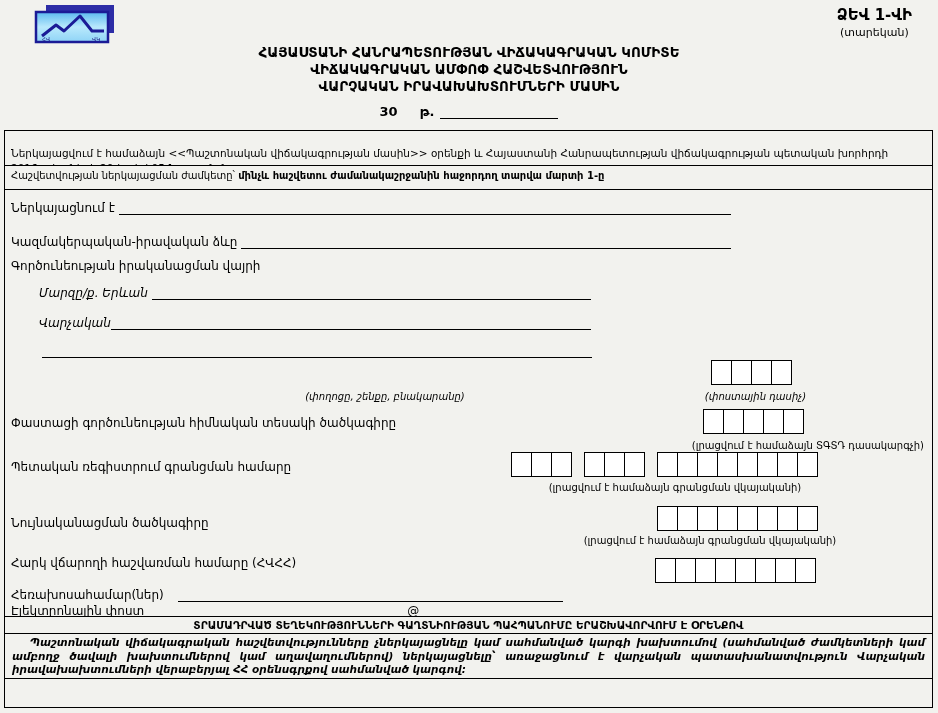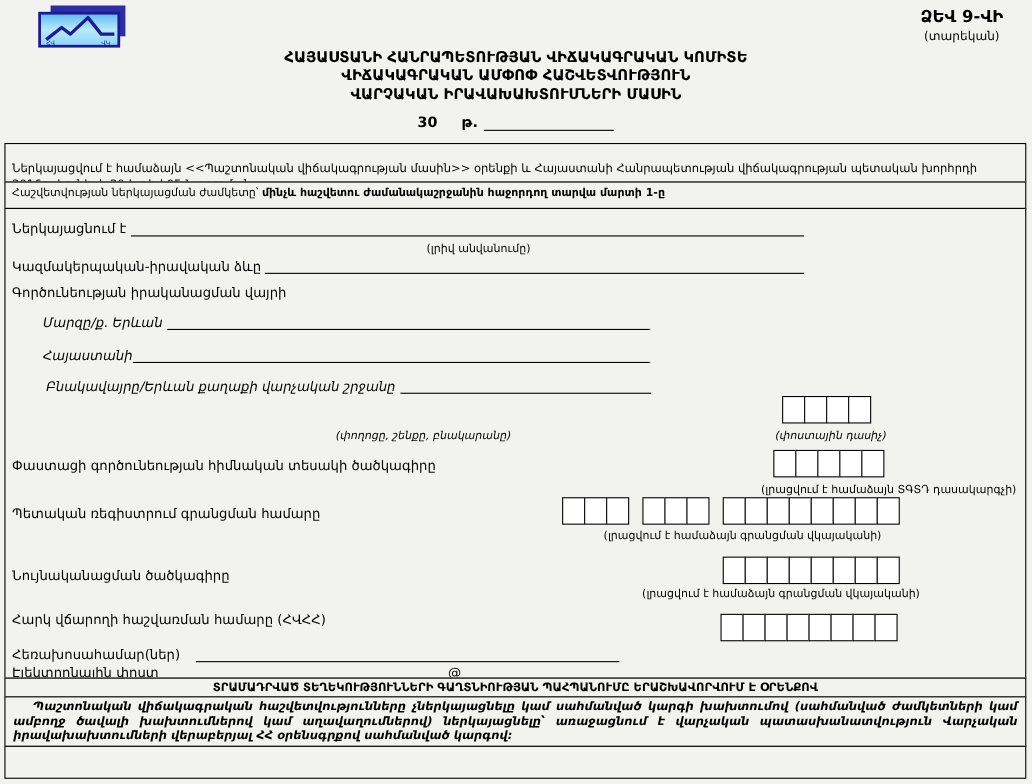--- a/index.html
+++ b/index.html
@@ -59,21 +59,21 @@
     </defs>
     <rect x="12" y="1" width="68" height="28" fill="#2d2da6"></rect>
     <rect x="2" y="8" width="72" height="30" fill="url(#lg1)" stroke="#1b1b96" stroke-width="2.5"></rect>
     <polyline points="8,32 22,21 30,27 46,12 58,27 70,27" fill="none" stroke="#1b1b96" stroke-width="3" stroke-linejoin="round"></polyline>
     <text x="8" y="36.5" font-size="5.5" fill="#222288">ՀՎ</text>
     <text x="58" y="36.5" font-size="5.5" fill="#222288">ՎԿ</text>
   </svg>
 </div>
 
 <div class="form-code-block">
-  <div class="code">ՁԵՎ 9-ՎԻ</div>
+  <div class="code">ՁԵՎ 1-ՎԻ</div>
   <div class="periodicity">(տարեկան)</div>
 </div>
 
 <div class="titles">
   <div>ՀԱՅԱՍՏԱՆԻ ՀԱՆՐԱՊԵՏՈՒԹՅԱՆ ՎԻՃԱԿԱԳՐԱԿԱՆ ԿՈՄԻՏԵ</div>
   <div>ՎԻՃԱԿԱԳՐԱԿԱՆ ԱՄՓՈՓ ՀԱՇՎԵՏՎՈՒԹՅՈՒՆ</div>
   <div>ՎԱՐՉԱԿԱՆ ԻՐԱՎԱԽԱԽՏՈՒՄՆԵՐԻ ՄԱՍԻՆ</div>
 </div>
 
 <div class="year-row">
@@ -90,43 +90,41 @@
 <div class="box deadline">
   <span>Հաշվետվության ներկայացման ժամկետը՝ </span><b>մինչև հաշվետու ժամանակաշրջանին հաջորդող տարվա մարտի 1-ը</b>
 </div>
 
 <div class="box main">
 
   <div class="row" style="top:10px; left:6px; width:720px;">
     <span class="lbl">Ներկայացնում է</span>
     <span class="fill"></span>
   </div>
-  <div class="hint" style="top:31px; left:280px; width:300px;">(լրիվ անվանումը)</div>
 
   <div class="row" style="top:44px; left:6px; width:720px;">
     <span class="lbl">Կազմակերպական-իրավական ձևը</span>
     <span class="fill"></span>
   </div>
 
   <div class="row" style="top:69px; left:6px;">
     <span class="lbl bold">Գործունեության իրականացման վայրի</span>
   </div>
 
   <div class="row" style="top:95px; left:34px; width:552px;">
     <span class="lbl it">Մարզը/ք. Երևան</span>
     <span class="fill"></span>
   </div>
 
   <div class="row" style="top:125px; left:34px; width:552px;">
-    <span class="lbl it" style="padding-right:0;">Հայաստանի</span>
+    <span class="lbl it" style="padding-right:0;">Վարչական</span>
     <span class="fill"></span>
   </div>
 
   <div class="row" style="top:153px; left:37px; width:550px;">
-    <span class="lbl it">Բնակավայրը/Երևան քաղաքի վարչական շրջանը</span>
     <span class="fill"></span>
   </div>
 
   <div class="hint it" style="top:201px; left:230px; width:300px;">(փողոցը, շենքը, բնակարանը)</div>
 
   <div class="cells" style="top:170px; left:706px;">
     <span class="cellgroup">
         <span class="cell"></span>
         <span class="cell"></span>
         <span class="cell"></span>

